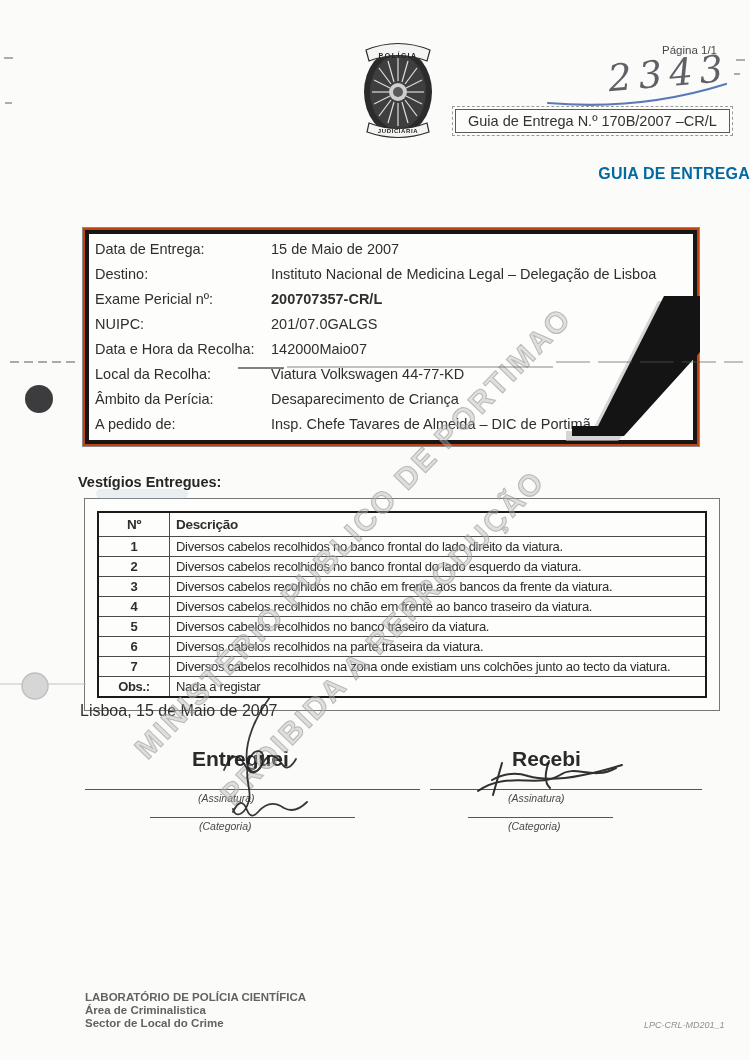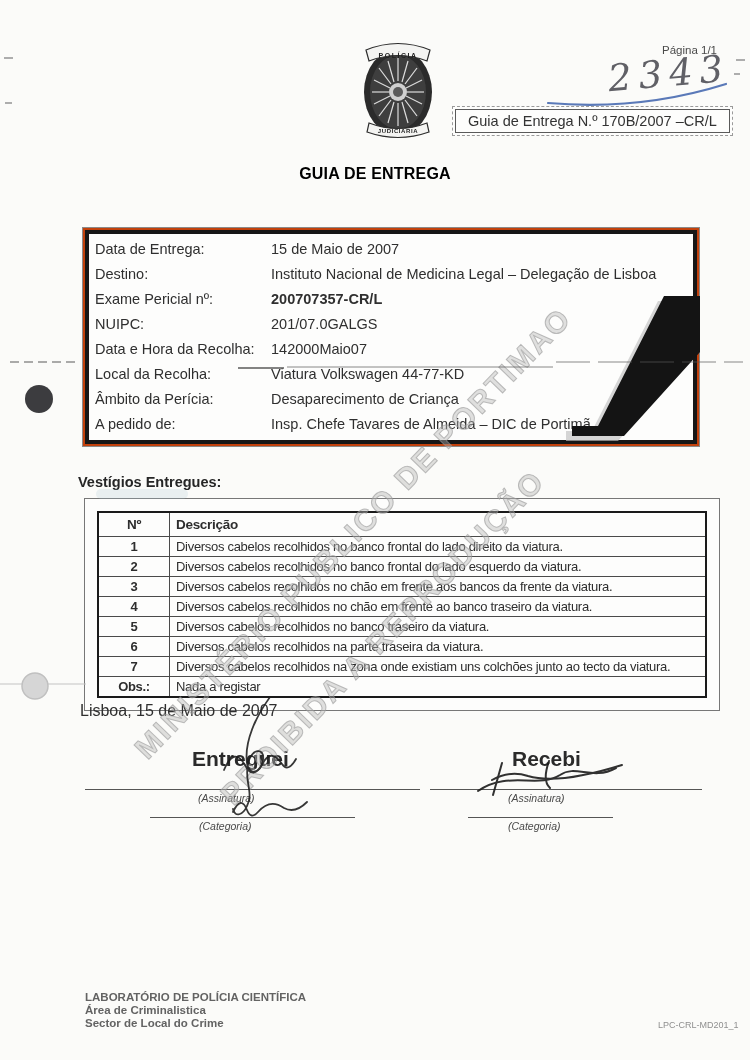--- a/index.html
+++ b/index.html
@@ -19,22 +19,22 @@
   }
   .refbox-outer{
     left:452px;top:106px;border:1px dashed #9a9a9a;padding:2px;background:#fdfdfc;
   }
   .refbox-inner{
     border:1px solid #5a5a5a;padding:3px 12px;font-size:14.5px;color:#333;
     white-space:nowrap;
   }
   
   .title{
-    left:0;top:161px;width:750px;text-align:center;font-weight:bold;
-    font-size:16px;color:#000000;line-height:26px;letter-spacing:.2px;
+    left:0;top:161px;width:750px;text-align:right;font-weight:bold;
+    font-size:16px;color:#0369a1;line-height:26px;letter-spacing:.2px;
   }
   
   .infobox-outer{
     left:82px;top:227px;width:612px;border:1px solid #8a8a8a;padding:2px;background:#c2410c;
   }
   .infobox-inner{
     border:4px solid #161616;padding:3px 0 3px 6px;background:#fdfdfc;
   }
   .info-row{display:flex;line-height:25px;font-size:14.5px;white-space:nowrap;}
   .info-label{width:176px;flex:0 0 176px;}
@@ -210,21 +210,21 @@
 
 <div class="abs content sig-title" style="left:512px;top:747px;">Recebi</div>
 <div class="abs content sig-line" style="left:430px;top:789px;width:272px;"></div>
 <div class="abs content sig-caption" style="left:508px;top:792px;">(Assinatura)</div>
 <div class="abs content sig-line" style="left:468px;top:817px;width:145px;"></div>
 <div class="abs content sig-caption" style="left:508px;top:820px;">(Categoria)</div>
 
 <div class="abs content f-bold" style="left:85px;top:991px;">LABORATÓRIO DE POLÍCIA CIENTÍFICA</div>
 <div class="abs content f-bold" style="left:85px;top:1004px;">Área de Criminalistica</div>
 <div class="abs content f-bold" style="left:85px;top:1017px;">Sector de Local do Crime</div>
-<div class="abs content f-code" style="left:658px;top:1020px;">LPC-CRL-MD201_1</div>
+<div class="abs content f-code" style="left:644px;top:1020px;font-style:italic;">LPC-CRL-MD201_1</div>
 
 <div class="wm wm1">MINISTÉRIO PÚBLICO DE PORTIMAO</div>
 <div class="wm wm2">PROIBIDA A REPRODUÇÃO</div>
 
 <svg id="artifacts" width="750" height="1060" viewBox="0 0 750 1060">
 
   <rect x="96" y="489" width="92" height="10" rx="5" fill="rgba(170,198,208,0.22)"></rect>
 
   <g>
     <polygon points="664,296 700,296 700,352 624,436 572,436 572,426 598,426" transform="translate(-6,5)" fill="#c0c0c0" opacity="0.65"></polygon>

